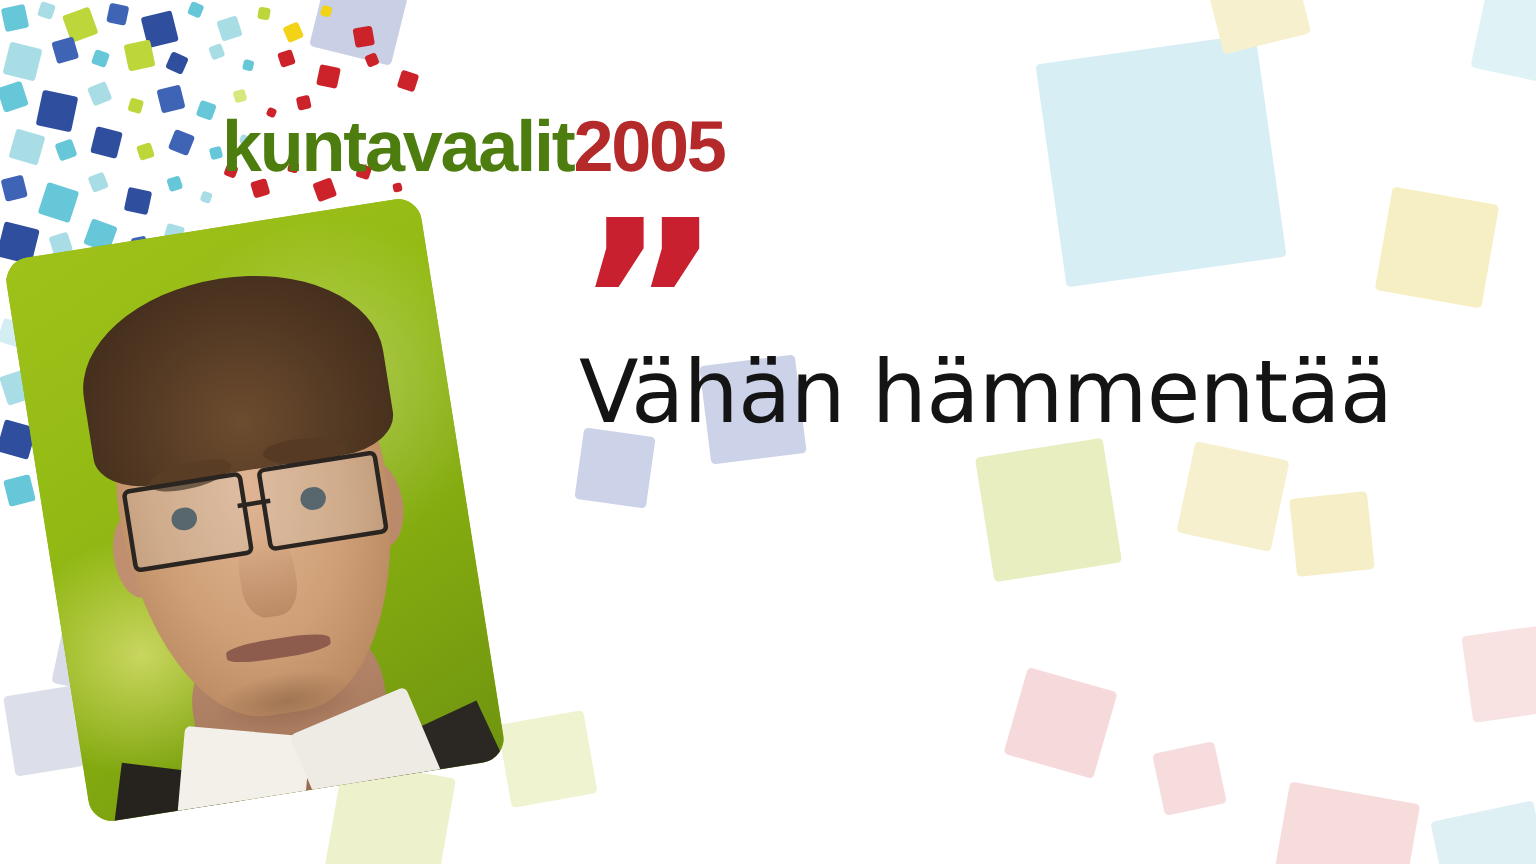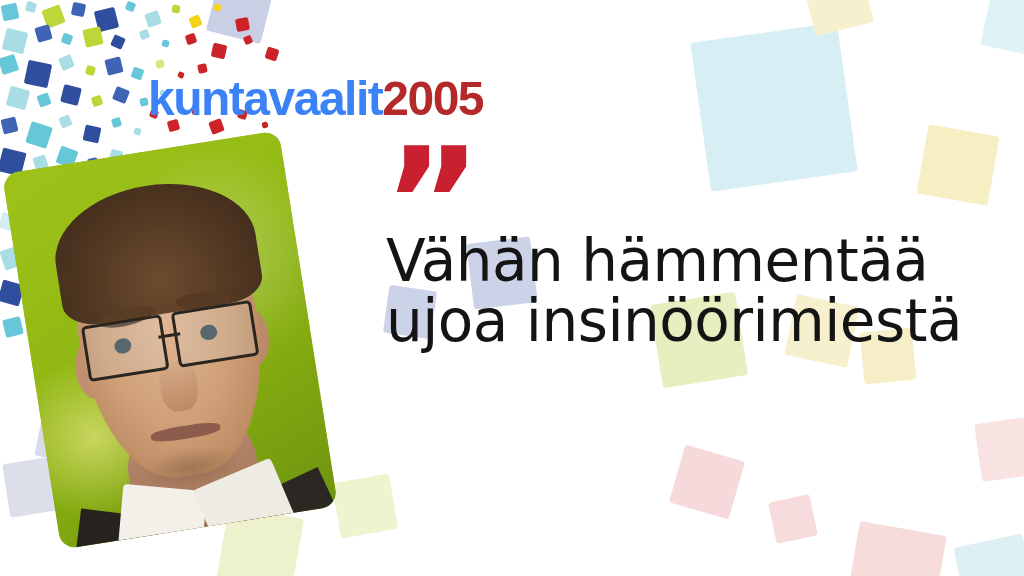--- a/index.html
+++ b/index.html
@@ -161,21 +161,21 @@
   #logo {
     position: absolute;
     left: 148px;
     top: 75px;
     white-space: nowrap;
     font-size: 48px;
     font-weight: bold;
     letter-spacing: -1.5px;
     line-height: 1;
   }
-  #logo-word { color: #3b82f6; }
+  #logo-word { color: #4d7c0f; }
   #logo-year { color: #b42a2a; }
 
   
   #quote-mark {
     position: absolute;
     left: 383px;
     top: 128px;
     font-size: 150px;
     line-height: 1;
     font-weight: bold;
@@ -344,16 +344,15 @@
     </div>
   </div>
 
   <div id="logo">
     <span id="logo-word">kuntavaalit</span><span id="logo-year">2005</span>
   </div>
 
   <div id="quote-mark">”</div>
   <div id="quote-text">
     <span class="q-line">Vähän hämmentää</span>
-    <span class="q-line">ujoa insinöörimiestä</span>
   </div>
 
 </div>
 
 </body></html>

